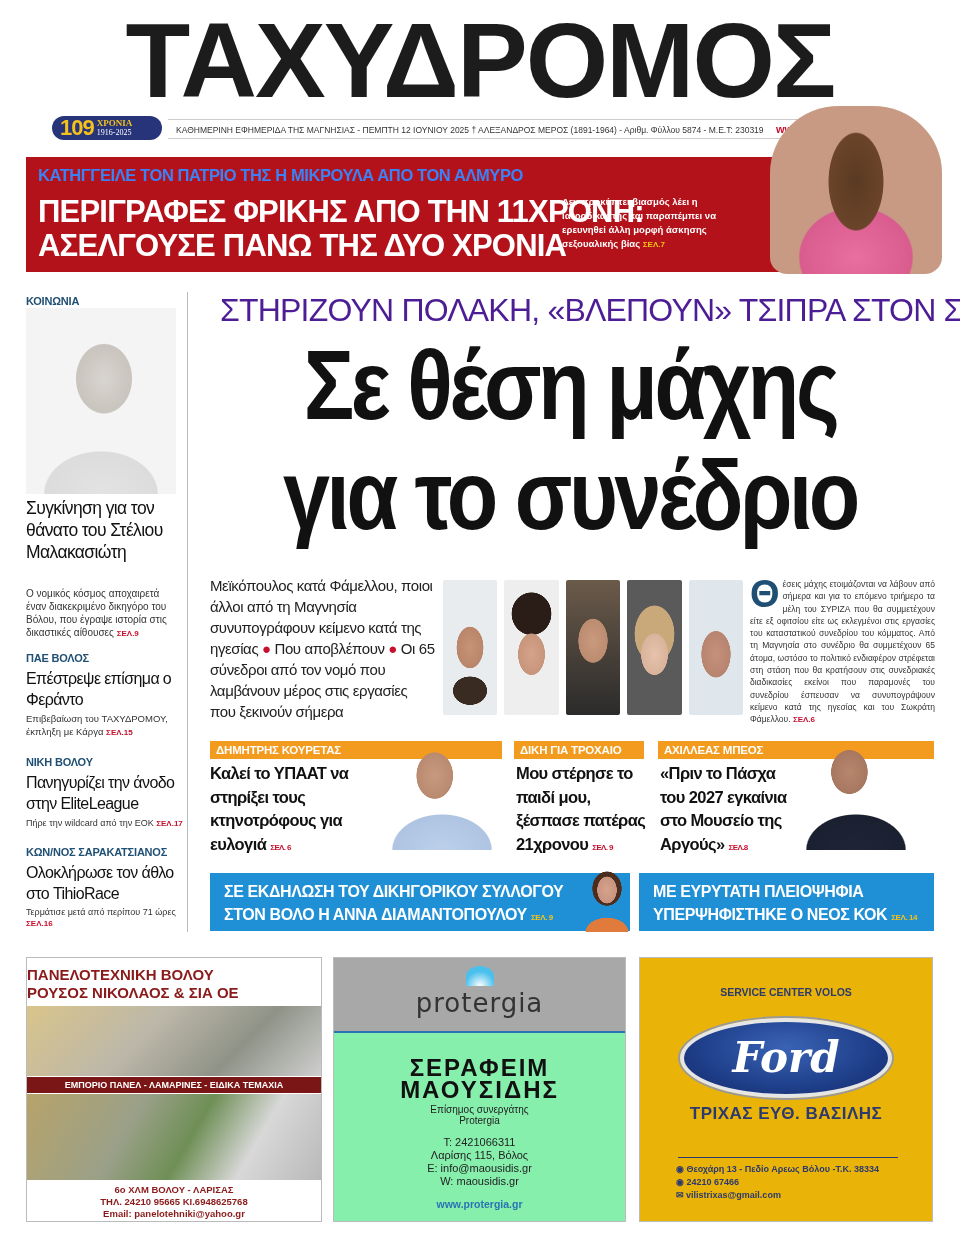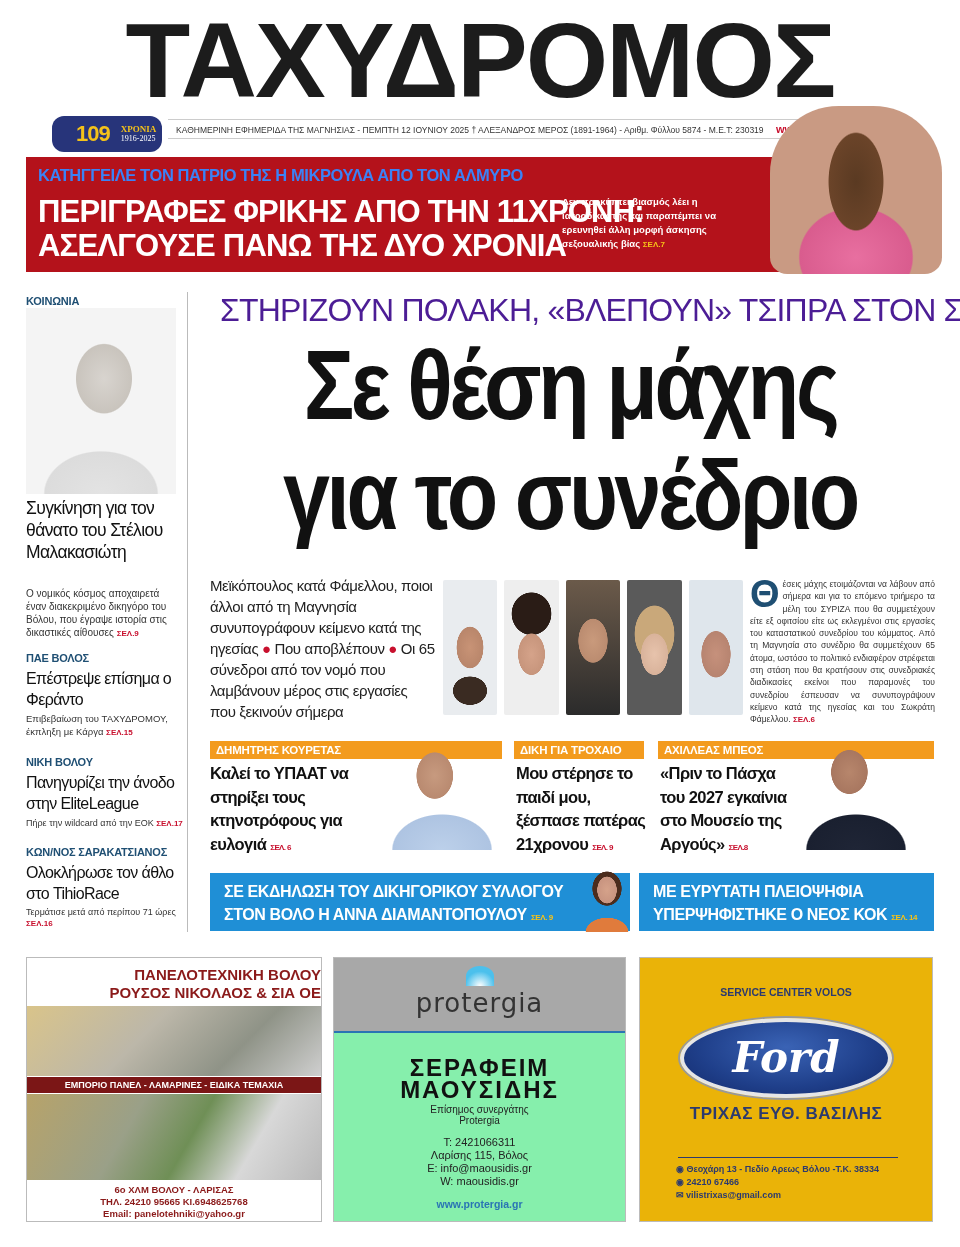--- a/index.html
+++ b/index.html
@@ -1,21 +1,21 @@
 <!DOCTYPE html>
 <html><head>
 <meta charset="utf-8">
 <style>
 *{box-sizing:border-box;margin:0;padding:0}
 html,body{width:960px;height:1247px;background:#fff;overflow:hidden}
 body{position:relative;font-family:"Liberation Sans",sans-serif;color:#111}
 .abs{position:absolute}
 
 .masthead{left:110px;top:8px;width:740px;height:104px;font-family:"Liberation Sans",sans-serif;font-weight:900;font-size:106px;line-height:104px;letter-spacing:-2px;color:#1c1c1c;transform:scaleX(1.0);white-space:nowrap;text-align:center}
-.badge{left:52px;top:116px;width:110px;height:36px;background:#27347a;border-radius:12px;display:flex;align-items:center;padding-left:24px;gap:11px}
+.badge{left:52px;top:116px;width:110px;height:24px;background:#27347a;border-radius:12px;display:flex;align-items:center;padding-left:8px;gap:3px}
 .badge .num{font-weight:900;font-size:22px;color:#f4c21a;line-height:22px;letter-spacing:-1px}
 .badge .txt{display:flex;flex-direction:column;line-height:9px}
 .badge .t1{font-size:9px;font-weight:bold;color:#f4c21a;font-family:"Liberation Serif",serif}
 .badge .t2{font-size:8px;color:#fff;font-family:"Liberation Serif",serif}
 .infobar{left:168px;top:119px;width:690px;height:20px;border-top:1px solid #ccc;border-bottom:1px solid #ccc;font-size:8.5px;line-height:18px;color:#333;white-space:nowrap;padding-left:8px}
 .infobar .url{color:#c8102e;font-weight:bold;font-size:11px;margin-left:10px}
 .price{left:862px;top:118px;width:26px;height:26px;border-radius:50%;background:radial-gradient(#ffd84a,#e8a80c);font-size:8px;color:#c8102e;font-weight:bold;text-align:center;line-height:26px}
 
 .redbanner{left:26px;top:157px;width:906px;height:115px;background:#b4121b}
 .rb-kicker{left:38px;top:166px;font-size:16.5px;font-weight:bold;color:#3b82f6;letter-spacing:-0.4px;white-space:nowrap}
@@ -46,21 +46,21 @@
 .sh{font-weight:bold;font-size:16.5px;line-height:23.5px;letter-spacing:-0.6px;color:#111}
 .person1{left:355px;top:730px;width:145px;height:120px;background:radial-gradient(ellipse 30px 38px at 55% 38%,#c79a7f 0,#b98a70 60%,transparent 62%),radial-gradient(ellipse 70px 50px at 60% 100%,#bcd0ea 0,#aec4e2 70%,transparent 72%)}
 .person2{left:790px;top:730px;width:132px;height:120px;background:radial-gradient(ellipse 30px 36px at 45% 35%,#b7866c 0,#a87760 60%,transparent 62%),radial-gradient(ellipse 70px 50px at 50% 100%,#1f2536 0,#1a2030 70%,transparent 72%)}
 .bluebar{height:58px;background:#1f8fd6;color:#fff;font-weight:bold;font-size:16px;line-height:23px;padding:7px 0 0 14px;letter-spacing:-0.4px}
 .anna{left:582px;top:862px;width:50px;height:70px;background:radial-gradient(ellipse 16px 22px at 50% 40%,#d5a28a 0,#c89480 60%,transparent 62%),radial-gradient(ellipse 24px 28px at 50% 38%,#4b2c1d 0,#4b2c1d 60%,transparent 62%),radial-gradient(ellipse 30px 20px at 50% 100%,#e07b3c 0,#e07b3c 70%,transparent 72%)}
 
 .ad{top:957px;height:265px;border:1px solid #bbb}
 .ad1{left:26px;width:296px;background:#fff}
 .ad2{left:333px;width:293px;background:#86efac}
 .ad3{left:639px;width:294px;background:#eab308}
-.ad1-title{position:absolute;left:0;top:8px;width:100%;text-align:right;font-size:15px;font-weight:bold;color:#8b1a1a;line-height:18px}
+.ad1-title{position:absolute;left:0;top:8px;width:100%;text-align:left;font-size:15px;font-weight:bold;color:#8b1a1a;line-height:18px}
 .ad1-photo{position:absolute;left:0;width:100%;background:linear-gradient(135deg,#d9c48a 0,#bcb7a9 40%,#8f9387 70%,#cfcfcf 100%)}
 .ad1-band{position:absolute;left:0;top:119px;width:100%;height:16px;background:#7b1616;color:#fff;font-size:9px;font-weight:bold;text-align:center;line-height:16px}
 .ad1-info{position:absolute;left:0;top:226px;width:100%;text-align:center;font-size:9.5px;font-weight:bold;color:#8b1a1a;line-height:12px}
 .ad2-top{position:absolute;left:0;top:0;width:100%;height:75px;background:#a8a8a8;border-bottom:2px solid #2a74b4}
 .ad2-logo{position:absolute;left:0;top:30px;width:100%;text-align:center;font-size:26px;color:#333;font-family:"DejaVu Sans",sans-serif;letter-spacing:1px}
 .ad2-sun{position:absolute;left:132px;top:8px;width:28px;height:20px;border-radius:50% 50% 0 0;background:radial-gradient(circle at 50% 100%,#fff 0,#4cc0ec 60%)}
 .ad2-name{position:absolute;left:0;top:99px;width:100%;text-align:center;font-size:24px;font-weight:900;line-height:22px;color:#111;letter-spacing:2px}
 .ad2-sub{position:absolute;left:0;top:146px;width:100%;text-align:center;font-size:10px;line-height:11px;color:#222}
 .ad2-contact{position:absolute;left:0;top:178px;width:100%;text-align:center;font-size:11px;line-height:13px;color:#222}
 .ad2-url{position:absolute;left:0;top:240px;width:100%;text-align:center;font-size:10.5px;font-weight:bold;color:#2a74b4}

